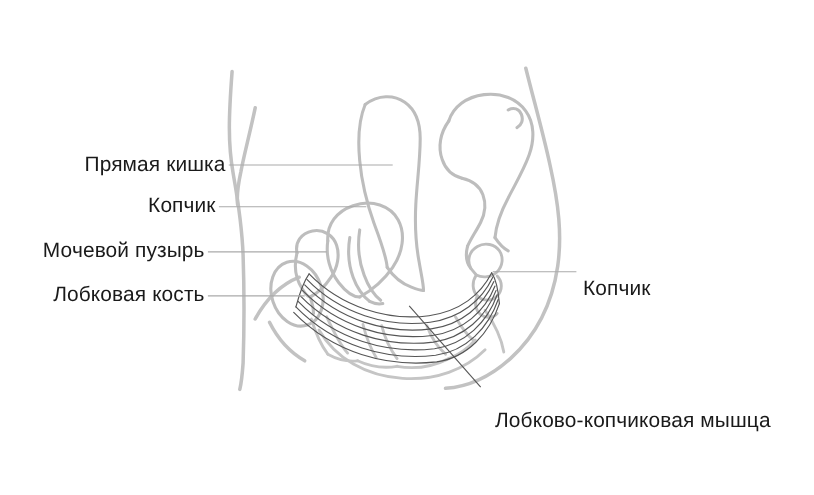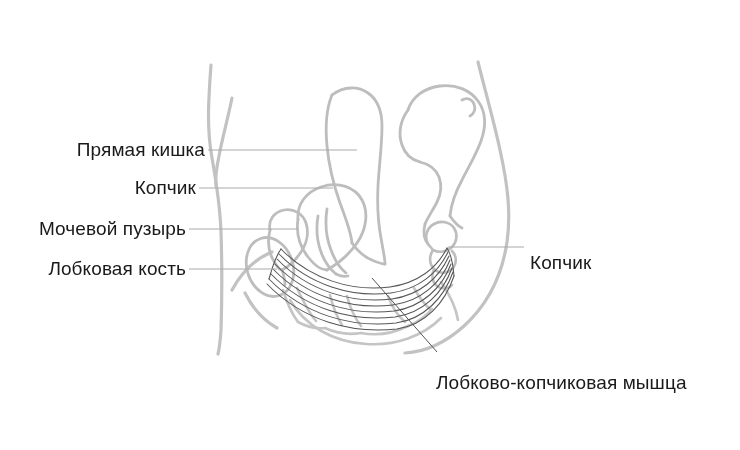--- a/index.html
+++ b/index.html
@@ -164,15 +164,15 @@
   <div class="label right-anchor" style="right:535px; top:140px;">Прямая кишка</div>
 
   <div class="label right-anchor" style="right:544px; top:178px;">Копчик</div>
 
   <div class="label right-anchor" style="right:554px; top:259px;">Лобковая кость</div>
 
   <div class="label right-anchor" style="right:554px; top:219px;">Мочевой пузырь</div>
 
   <div class="label left-anchor" style="left:530px; top:237px;">Копчик</div>
 
-  <div class="label left-anchor" style="left:436px; top:357px;text-align:center;">Лобково-копчиковая мышца</div>
+  <div class="label left-anchor" style="left:450px; top:357px;text-align:center;">Лобково-копчиковая мышца</div>
 
 </div>
 
 </body></html>

